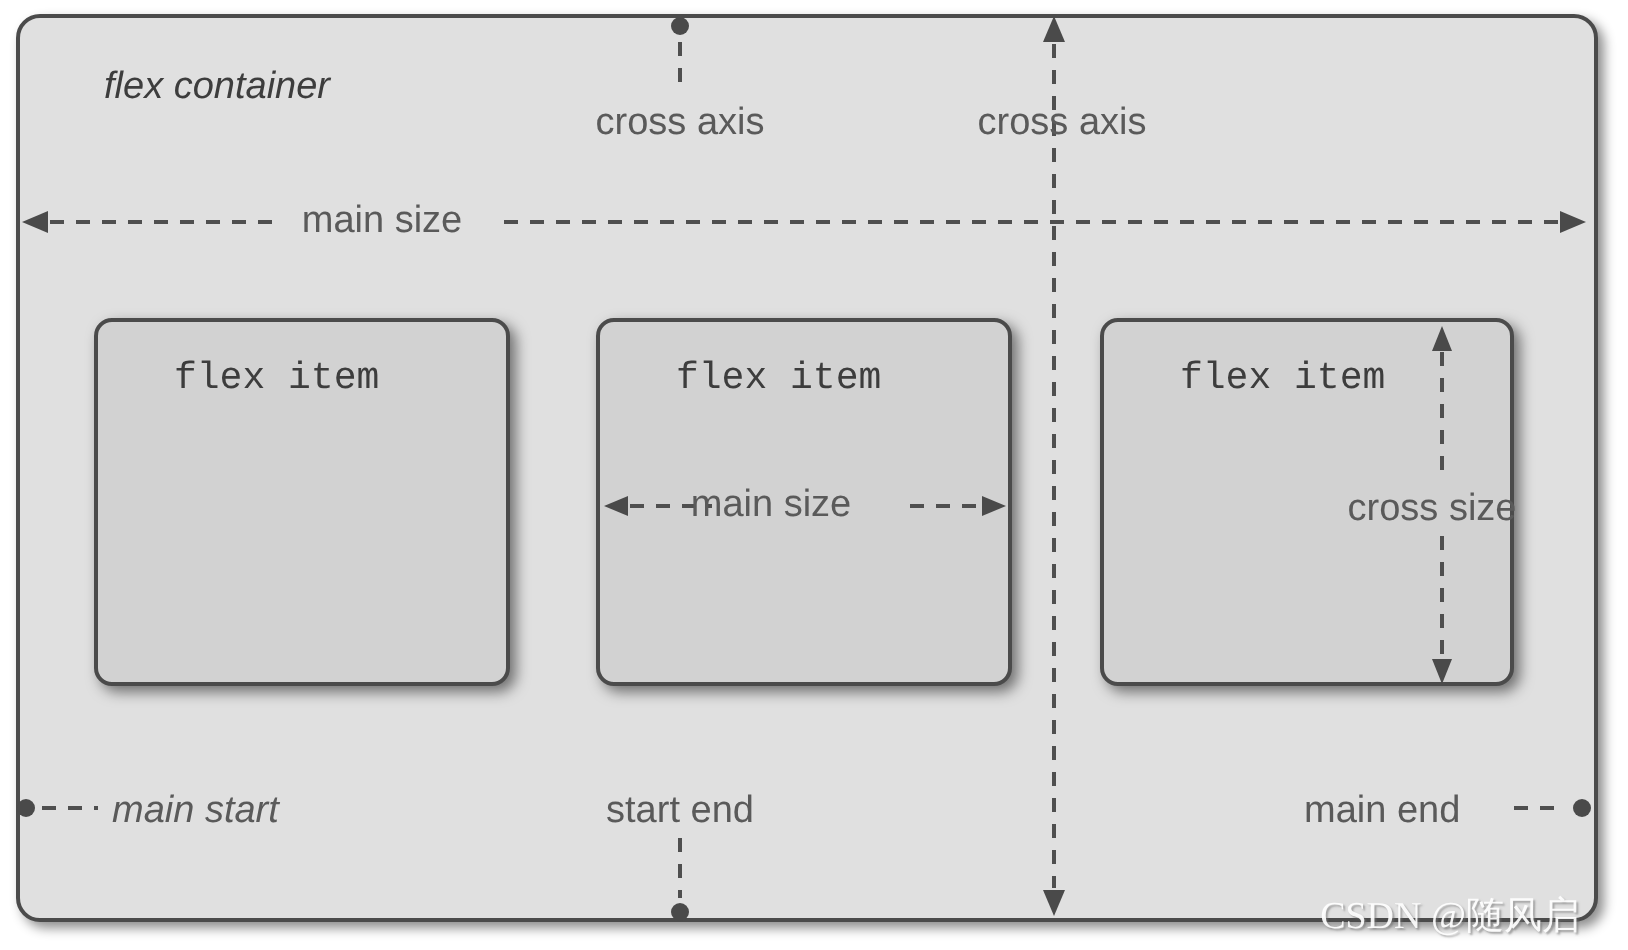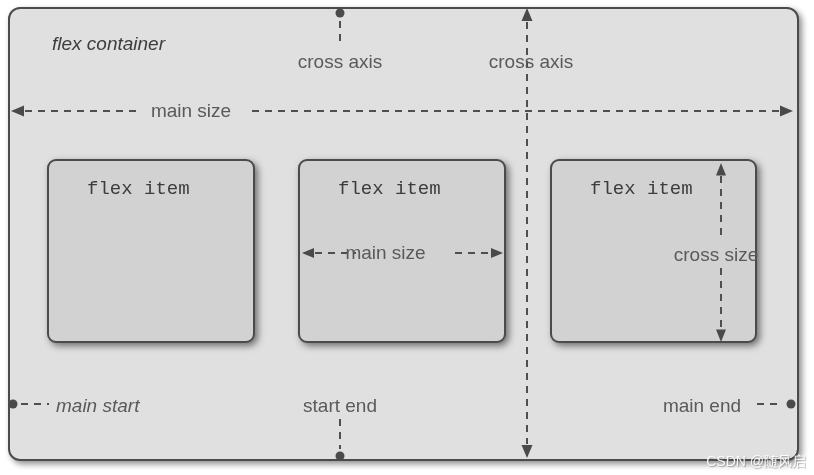--- a/index.html
+++ b/index.html
@@ -42,34 +42,35 @@
   }
   .overlay polygon, .overlay circle {
     fill:#4a4a4a; stroke:none;
   }
   .lbl {
     position:absolute; z-index:6;
     font-size:19px; color:#5a5a5a; white-space:nowrap;
   }
   .lbl-dark { color:#3d3d3d;font-style:italic; }
   .center { text-align:center; }
-  .right { text-align:center; }
+  .right { text-align:left; }
   .lbl-container-title { left:52px; top:33px; }
   .lbl-main-axis  { left:135px; top:100px; width:112px; }
   .lbl-cross-axis { left:471px; top:51px;  width:120px; }
   .lbl-cross-start{ left:283px; top:51px;  width:114px; }
   .lbl-cross-end  { left:283px; top:395px; width:114px; }
   .lbl-main-start { left:56px;  top:395px;font-style:italic; }
   .lbl-main-end   { left:652px; top:395px; width:100px; }
   .lbl-main-size  { left:337px; top:242px; width:97px; }
   .lbl-cross-size { left:663px; top:244px; width:106px; }
   .watermark {
-    position:absolute; right:8px; bottom:4px; z-index:10;
-    font-size:14px; color:rgba(255,255,255,0.92);
+    position:absolute; right:24px; bottom:4px; z-index:10;
+    font-size:19px; color:rgba(255,255,255,0.92);
     text-shadow:1px 1px 1px rgba(110,110,110,0.55);
+    font-family:Liberation Serif, serif;
   }
 </style>
 </head>
 <body>
 
 <div class="container"></div>
 
 <div class="flex-item item-1">
   <div class="item-label">flex item</div>
 </div>

